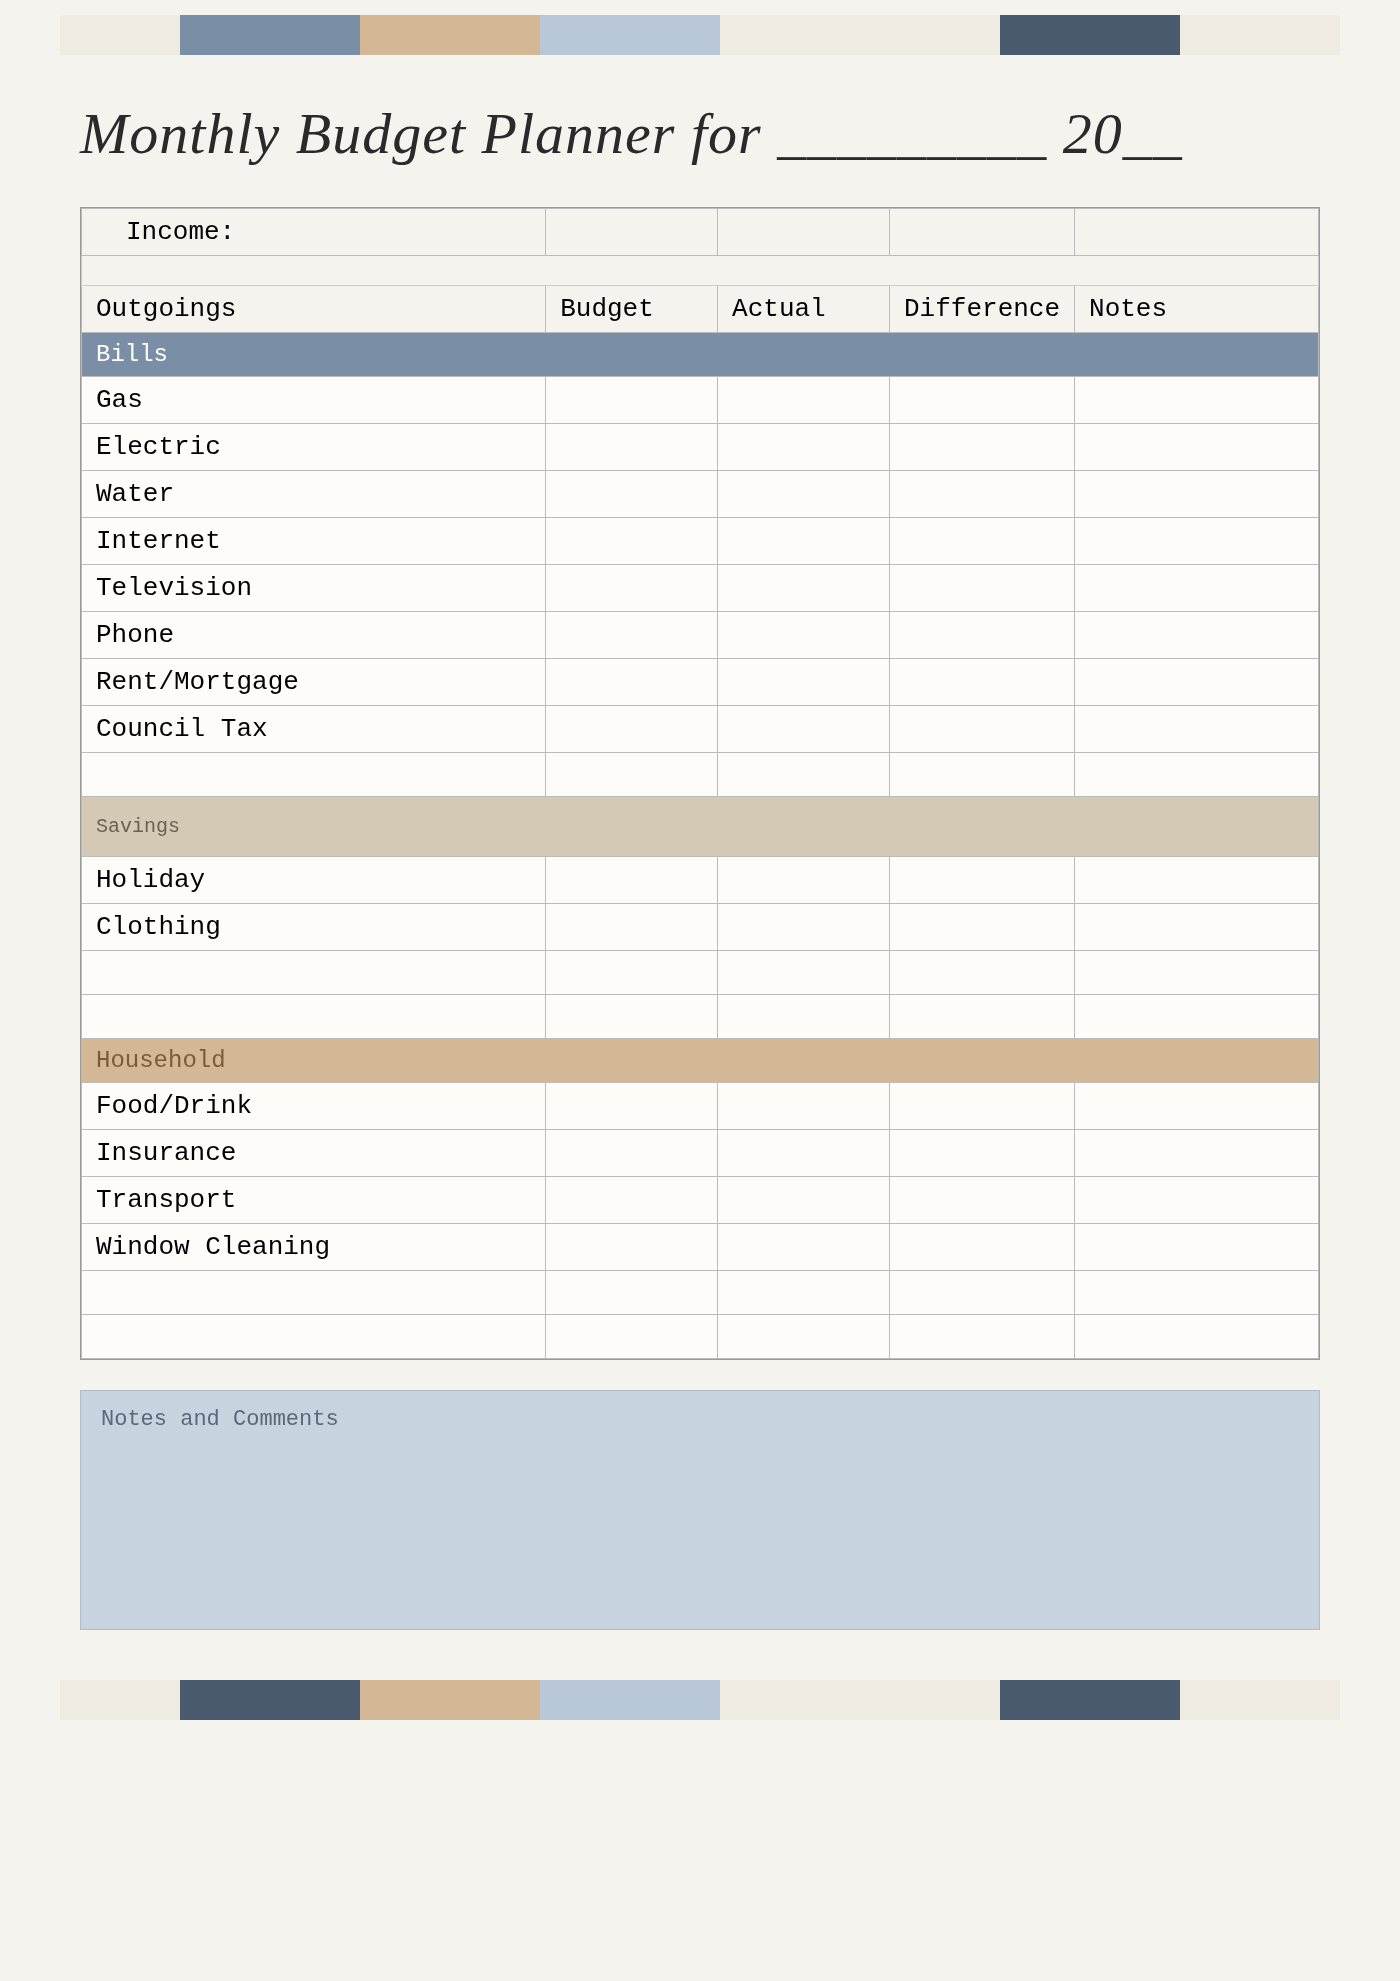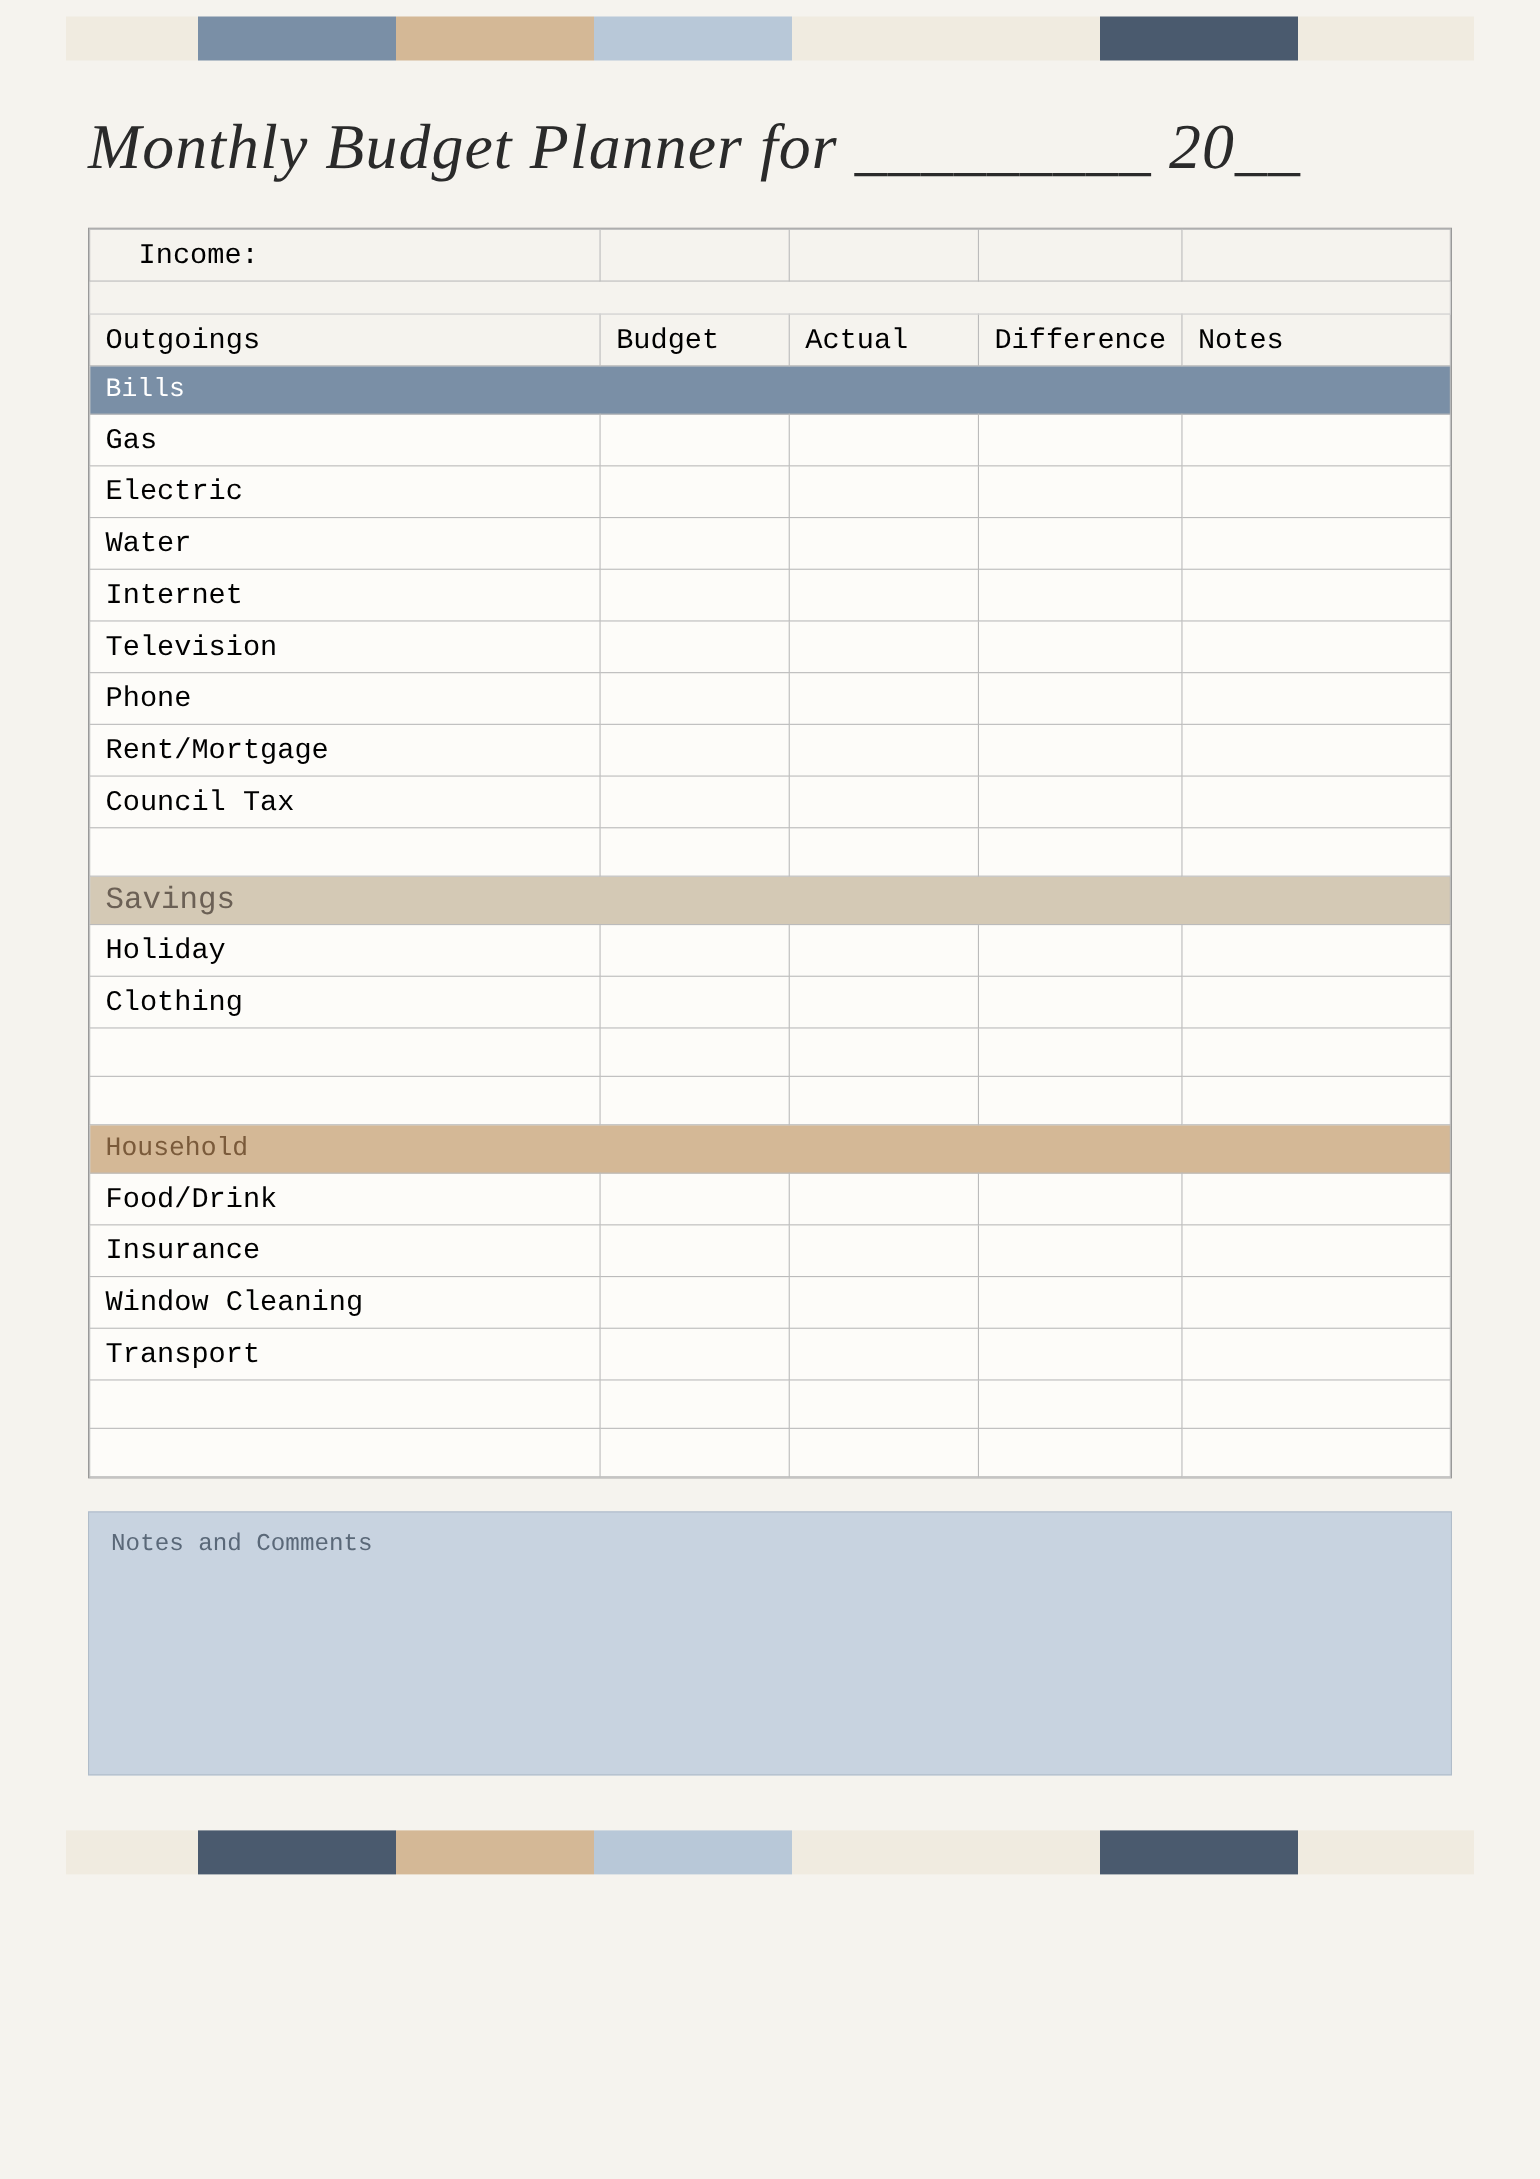--- a/index.html
+++ b/index.html
@@ -90,22 +90,22 @@
     .row-category-bills td {
       background: #7a8fa6;
       color: white;
       font-size: 24px;
       padding: 6px 14px;
     }
 
     .row-category-savings td {
       background: #d4c9b5;
       color: #6b6055;
-      font-size: 28px;
-      padding: 2px 14px;
+      font-size: 20px;
+      padding: 18px 14px;
     }
 
     .row-category-household td {
       background: #d4b896;
       color: #7a5a3a;
       font-size: 24px;
       padding: 6px 14px;
     }
 
     
@@ -298,28 +298,28 @@
       <td></td>
     </tr>
     <tr class="row-data">
       <td class="col-name">Insurance</td>
       <td></td>
       <td></td>
       <td></td>
       <td></td>
     </tr>
     <tr class="row-data">
+      <td class="col-name">Transport</td>
+      <td></td>
+      <td></td>
+      <td></td>
+      <td></td>
+    </tr>
+    <tr class="row-data">
       <td class="col-name">Window Cleaning</td>
-      <td></td>
-      <td></td>
-      <td></td>
-      <td></td>
-    </tr>
-    <tr class="row-data">
-      <td class="col-name">Transport</td>
       <td></td>
       <td></td>
       <td></td>
       <td></td>
     </tr>
 
     <tr class="row-data">
       <td class="col-name"></td>
       <td></td>
       <td></td>

